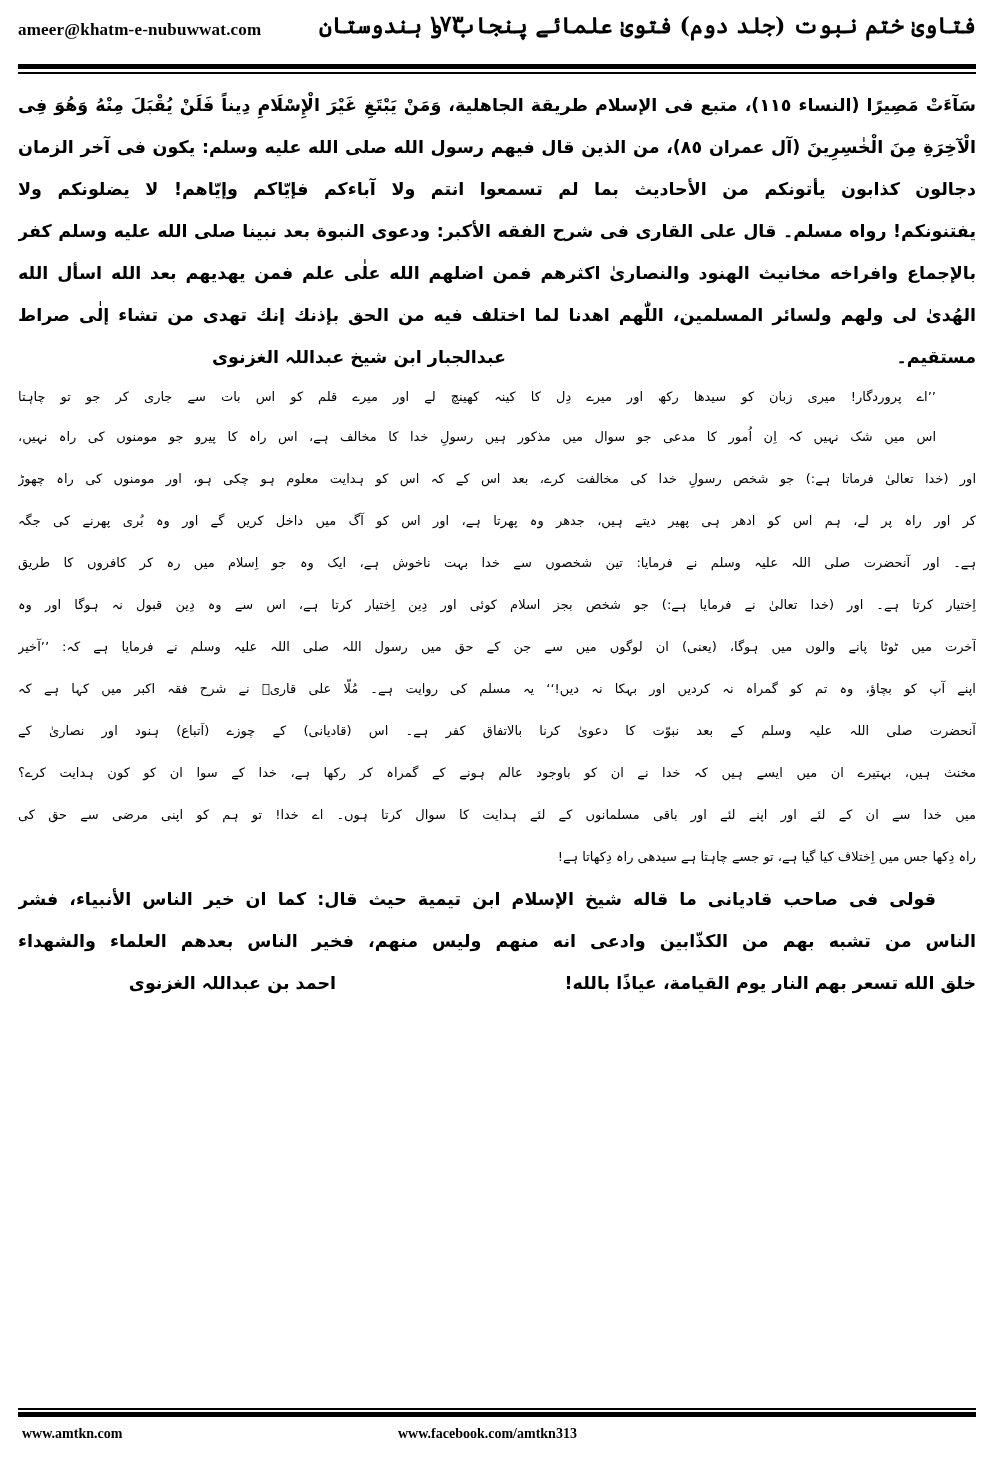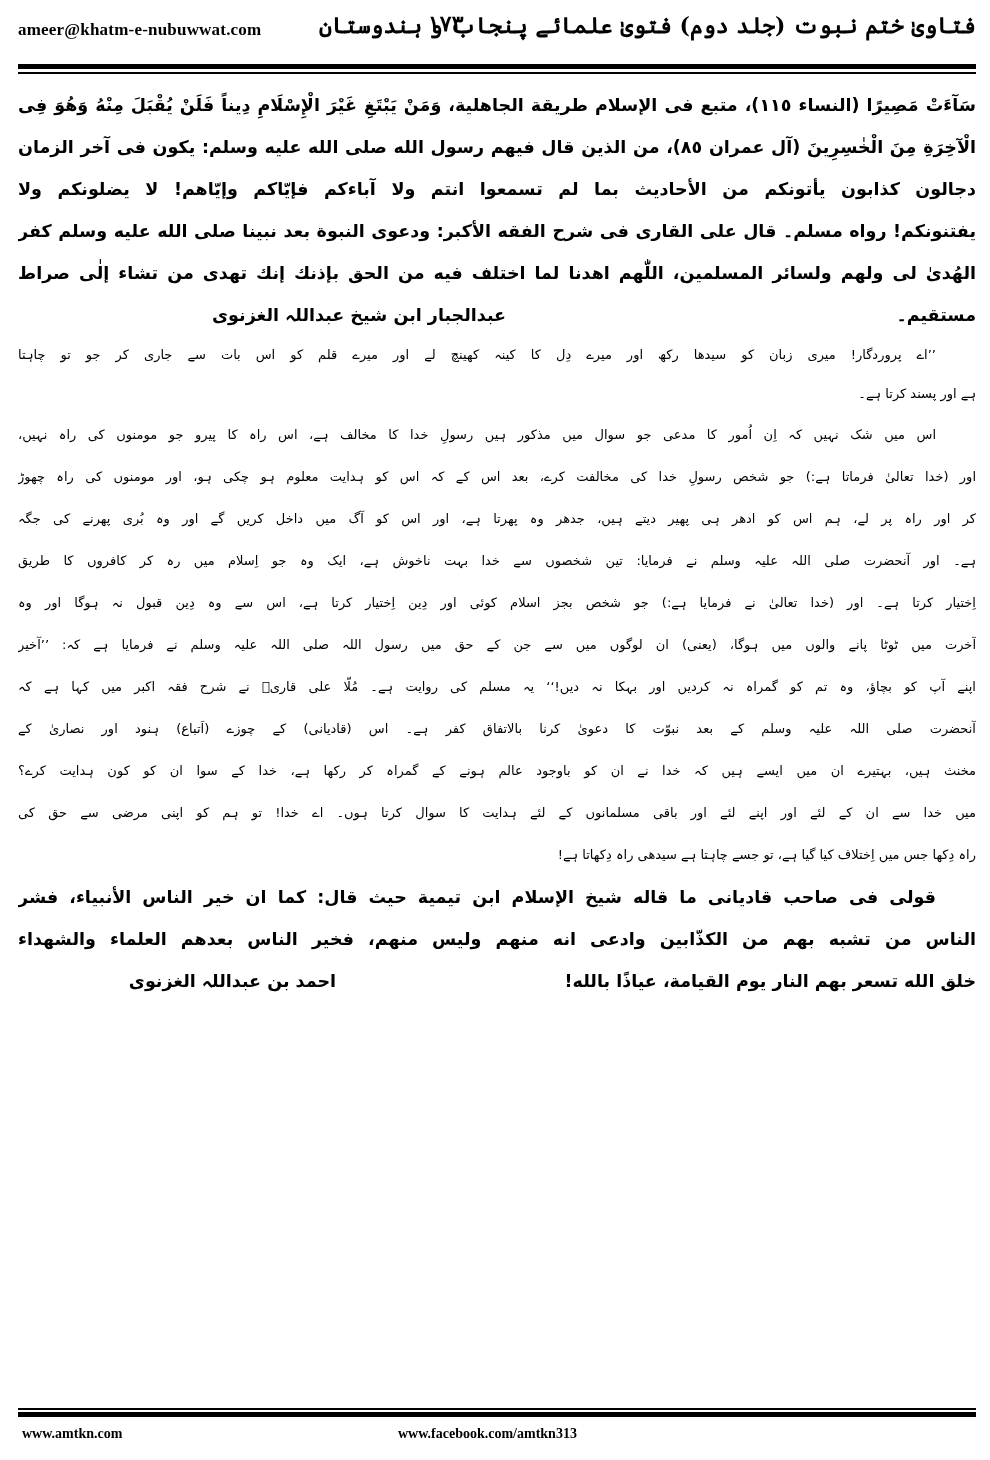--- a/index.html
+++ b/index.html
@@ -43,30 +43,30 @@
   <div class="rule-top"></div>
   <div class="rule-top-thin"></div>
 
   <div class="body">
 
     <div>
       <div class="line ar">سَآءَتْ مَصِيرًا (النساء ١١٥)، متبع فی الإسلام طریقة الجاهلية، وَمَنْ يَبْتَغِ غَيْرَ الْإِسْلَامِ دِيناً فَلَنْ يُقْبَلَ مِنْهُ وَهُوَ فِی</div>
       <div class="line ar">الْآخِرَةِ مِنَ الْخٰسِرِينَ (آل عمران ٨٥)، من الذين قال فيهم رسول الله صلى الله عليه وسلم: يكون فى آخر الزمان</div>
       <div class="line ar">دجالون كذابون يأتونكم من الأحاديث بما لم تسمعوا انتم ولا آباءكم فإيّاكم وإيّاهم! لا يضلونكم ولا</div>
       <div class="line ar">يفتنونكم! رواه مسلم۔ قال علی القاری فی شرح الفقه الأكبر: ودعوى النبوة بعد نبينا صلى الله عليه وسلم كفر</div>
+      <div class="line ar">بالإجماع وافراخه مخانيث الهنود والنصارىٰ اكثرهم فمن اضلهم الله علٰى علم فمن يهديهم بعد الله اسأل الله</div>
       <div class="line ar">الهُدیٰ لی ولهم ولسائر المسلمين، اللّٰهم اهدنا لما اختلف فيه من الحق بإذنك إنك تهدی من تشاء إلٰى صراط</div>
       <div class="line ar sig">
         <span>مستقيم۔</span>
         <span class="sig-name" style="right: 470px;">عبدالجبار ابن شیخ عبداللہ الغزنوی</span>
       </div>
     </div>
 
     <div>
       <div class="line ur indent" style="height:38px;line-height:38px;">’’اے پروردگار! میری زبان کو سیدھا رکھ اور میرے دِل کا کینہ کھینچ لے اور میرے قلم کو اس بات سے جاری کر جو تو چاہتا</div>
-      <div class="line ur last" style="height:40px;line-height:40px;">ہے اور پسند کرتا ہے۔</div>
       <div class="line ur indent">اس میں شک نہیں کہ اِن اُمور کا مدعی جو سوال میں مذکور ہیں رسولِ خدا کا مخالف ہے، اس راہ کا پیرو جو مومنوں کی راہ نہیں،</div>
       <div class="line ur">اور (خدا تعالیٰ فرماتا ہے:) جو شخص رسولِ خدا کی مخالفت کرے، بعد اس کے کہ اس کو ہدایت معلوم ہو چکی ہو، اور مومنوں کی راہ چھوڑ</div>
       <div class="line ur">کر اور راہ پر لے، ہم اس کو ادھر ہی پھیر دیتے ہیں، جدھر وہ پھرتا ہے، اور اس کو آگ میں داخل کریں گے اور وہ بُری پھرنے کی جگہ</div>
       <div class="line ur">ہے۔ اور آنحضرت صلی اللہ علیہ وسلم نے فرمایا: تین شخصوں سے خدا بہت ناخوش ہے، ایک وہ جو اِسلام میں رہ کر کافروں کا طریق</div>
       <div class="line ur">اِختیار کرتا ہے۔ اور (خدا تعالیٰ نے فرمایا ہے:) جو شخص بجز اسلام کوئی اور دِین اِختیار کرتا ہے، اس سے وہ دِین قبول نہ ہوگا اور وہ</div>
       <div class="line ur">آخرت میں ٹوٹا پانے والوں میں ہوگا، (یعنی) ان لوگوں میں سے جن کے حق میں رسول اللہ صلی اللہ علیہ وسلم نے فرمایا ہے کہ: ’’آخیر</div>
       <div class="line ur">اپنے آپ کو بچاؤ، وہ تم کو گمراہ نہ کردیں اور بہکا نہ دیں!‘‘ یہ مسلم کی روایت ہے۔ مُلّا علی قاریؒ نے شرح فقہ اکبر میں کہا ہے کہ</div>
       <div class="line ur">آنحضرت صلی اللہ علیہ وسلم کے بعد نبوّت کا دعویٰ کرنا بالاتفاق کفر ہے۔ اس (قادیانی) کے چوزے (اَتباع) ہنود اور نصاریٰ کے</div>
       <div class="line ur">مخنث ہیں، بہتیرے ان میں ایسے ہیں کہ خدا نے ان کو باوجود عالم ہونے کے گمراہ کر رکھا ہے، خدا کے سوا ان کو کون ہدایت کرے؟</div>
       <div class="line ur">میں خدا سے ان کے لئے اور اپنے لئے اور باقی مسلمانوں کے لئے ہدایت کا سوال کرتا ہوں۔ اے خدا! تو ہم کو اپنی مرضی سے حق کی</div>

